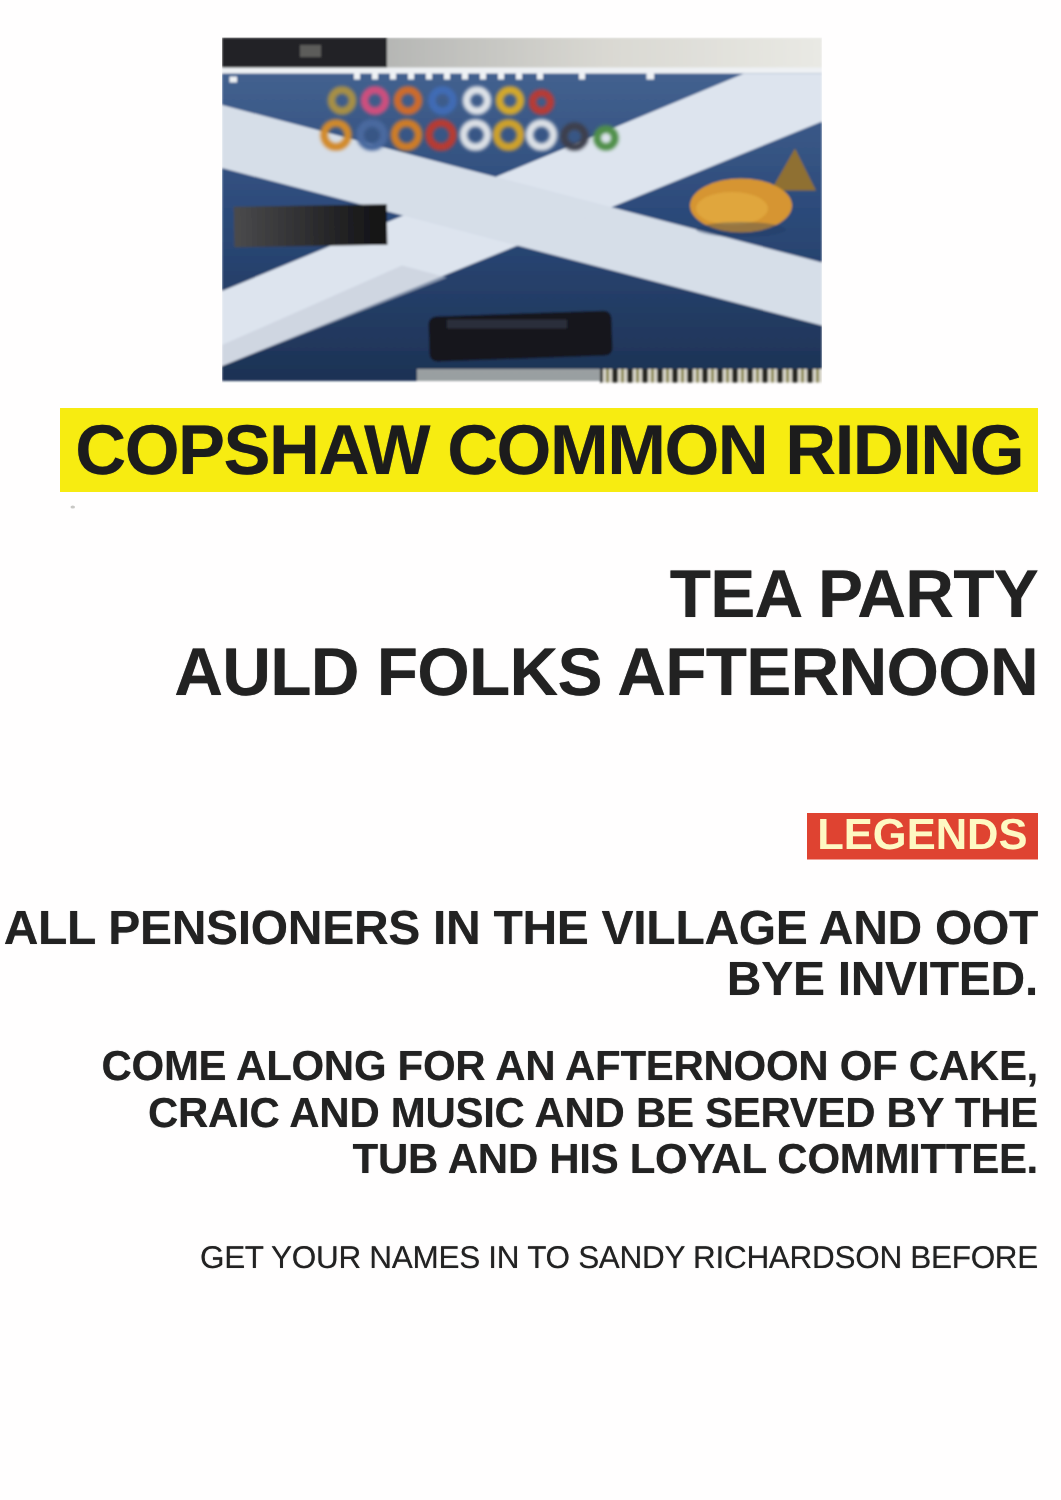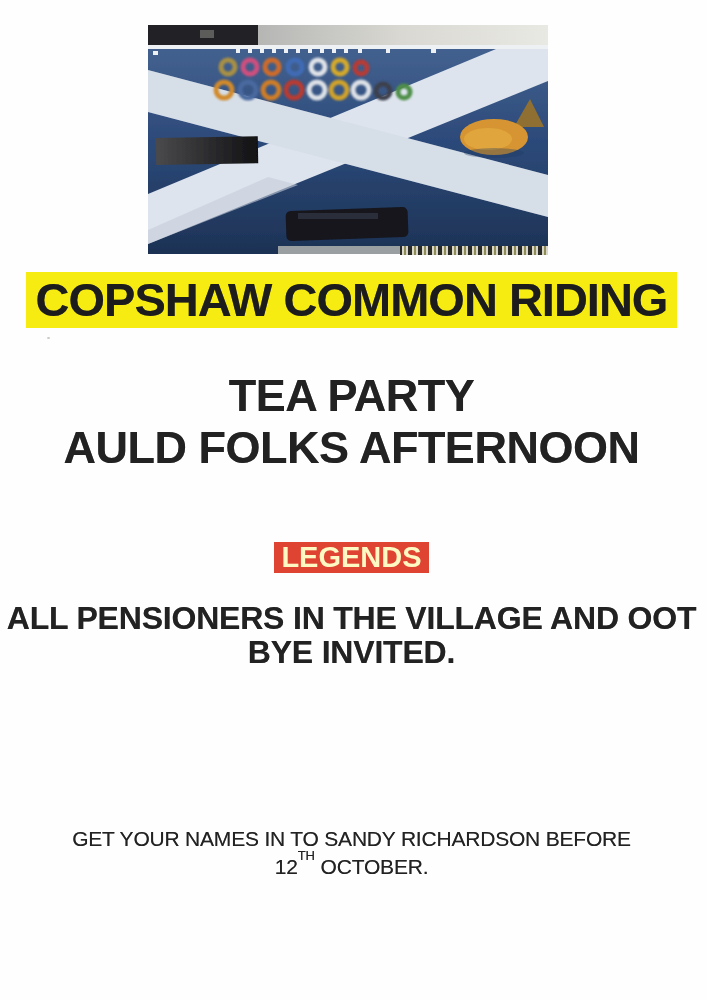--- a/index.html
+++ b/index.html
@@ -1,21 +1,21 @@
 <!DOCTYPE html>
 <html><head>
 <meta charset="utf-8">
 <style>
   html,body{margin:0;padding:0;background:#ffffff;}
   .page{
     position:relative;width:707px;height:1000px;background:#fffefe;
     font-family:"Liberation Sans", sans-serif;overflow:hidden;
     color:#1e1e1e;
   }
-  .abs{position:absolute;left:0;right:4px;text-align:center;}
+  .abs{position:absolute;left:0;right:15px;text-align:right;}
   .softink{color:#222;text-shadow:0 0 .5px rgba(60,60,60,.65);}
   
   .photo{position:absolute;left:148px;top:25px;width:400px;height:232px;}
   
   .title-line{top:272px;}
   .hl-yellow{
     display:inline-block;background:#f7ec11;color:#1c1c1c;font-weight:bold;
   }
   .title-line .hl-yellow{
     font-size:47px;line-height:56px;padding:0 10px;letter-spacing:-1px;
@@ -159,21 +159,25 @@
 
   <div class="abs venue-line">
     <span class="hl-red">LEGENDS</span>
   </div>
 
   <div class="abs invite-block softink">
     <div>ALL PENSIONERS IN THE VILLAGE AND OOT</div>
     <div>BYE INVITED.</div>
   </div>
 
+  <div class="abs details-block softink">
+    <div>COME ALONG FOR AN AFTERNOON OF CAKE,</div>
+    <div>CRAIC AND MUSIC AND BE SERVED BY THE</div>
+    <div>TUB AND HIS LOYAL COMMITTEE.</div>
+  </div>
 
   <div class="abs rsvp-block softink">
     <div>GET YOUR NAMES IN TO SANDY RICHARDSON BEFORE</div>
-    <div><span>12</span><sup class="ord">TH</sup><span> OCTOBER.</span></div>
   </div>
 
 
   <div class="speck"></div>
 </div>
 
 </body></html>

